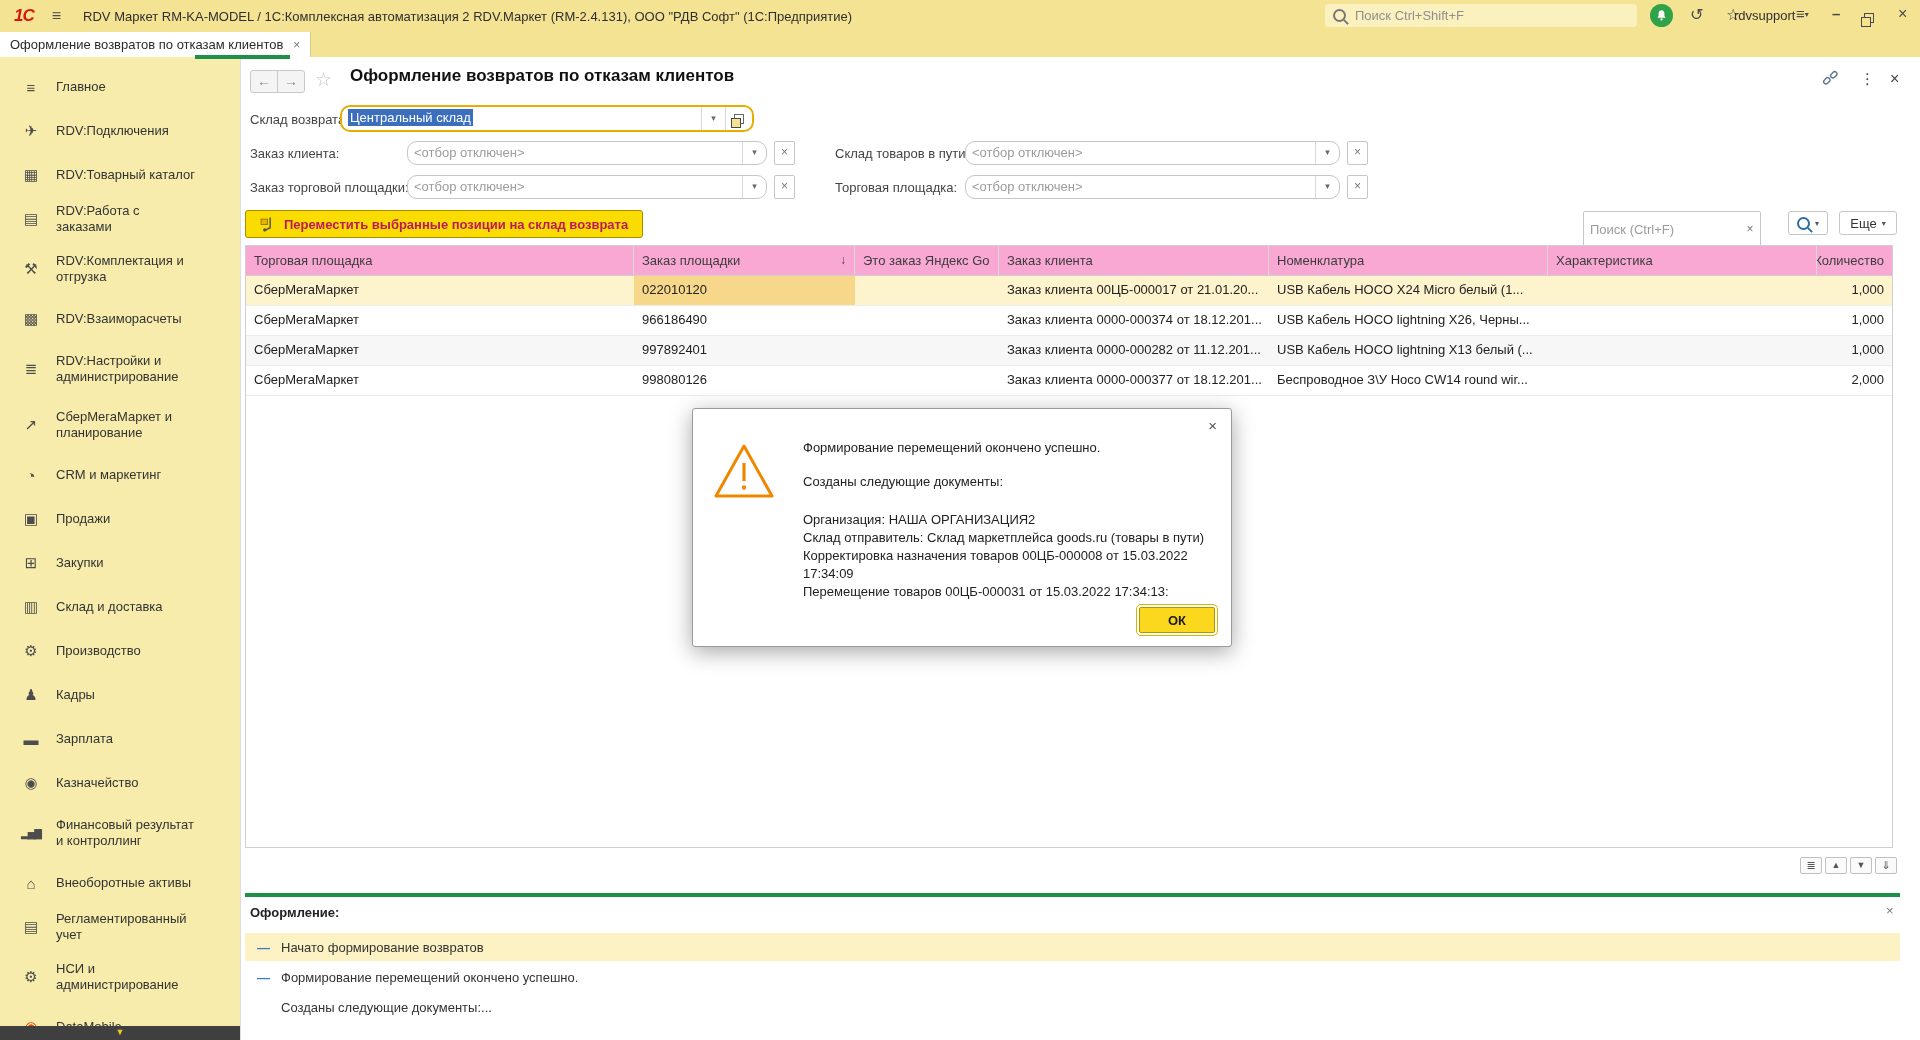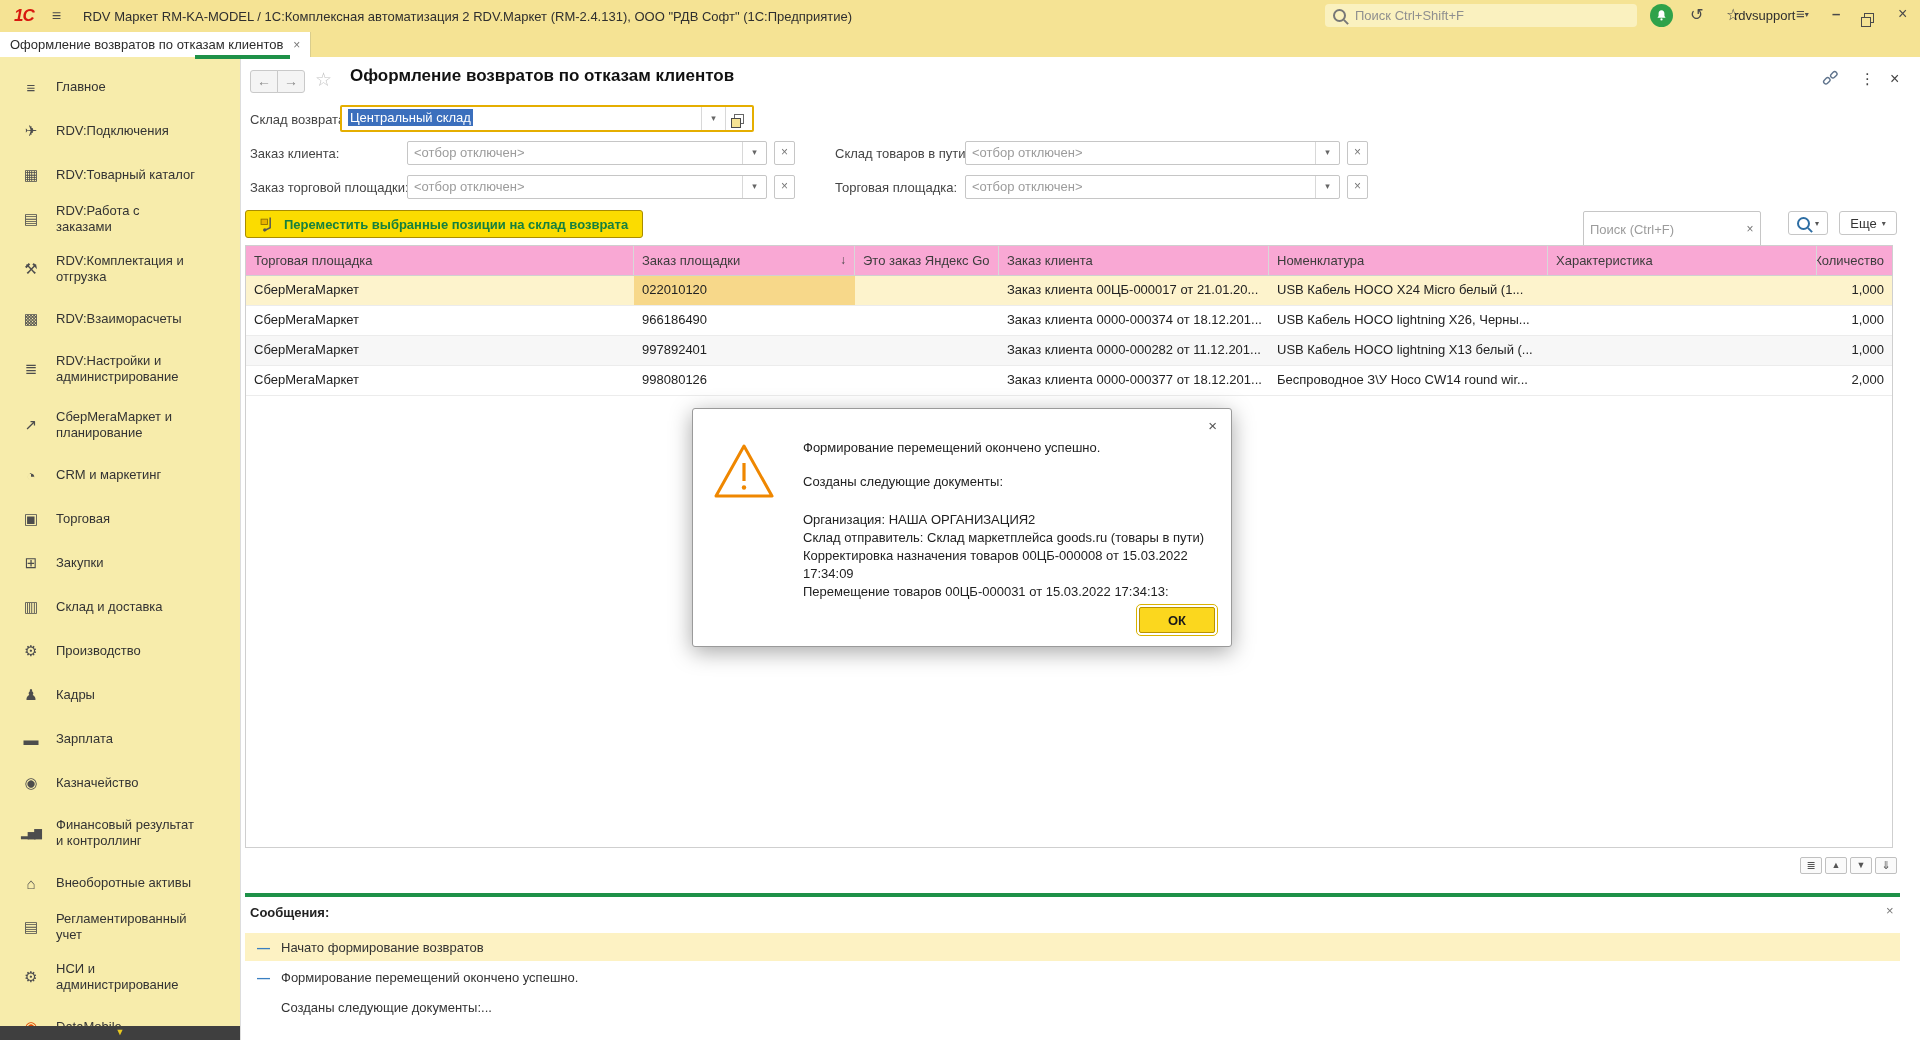--- a/index.html
+++ b/index.html
@@ -49,36 +49,36 @@
   
   .content{position:absolute;left:240px;top:57px;width:1680px;height:983px;background:#fff;
            border-left:1px solid #ddd;}
   .hist-btn{position:absolute;top:70px;width:28px;height:23px;background:#f4f4f4;border:1px solid #c9c9c9;
             color:#8a8a8a;text-align:center;line-height:21px;font-size:14px;box-sizing:border-box;cursor:pointer;}
   .pg-star{position:absolute;left:315px;top:68px;font-size:19px;color:#c2c2c2;cursor:pointer;}
   .pg-title{position:absolute;left:350px;top:66px;font-size:17px;font-weight:bold;color:#111;}
   .hdr-ic{position:absolute;top:70px;color:#5f738c;cursor:pointer;}
 
   .flabel{position:absolute;font-size:13px;color:#444;}
-  .filter-field{position:absolute;display:flex;height:24px;border:1px solid #c6c6c6;border-radius:2px;
+  .filter-field{position:absolute;display:flex;height:24px;border:1px solid #c6c6c6;border-radius:10px;
                 background:#fff;box-sizing:border-box;}
   .filter-field .fval{flex:1;font-size:13px;color:#9c9c9c;padding:3px 6px;overflow:hidden;white-space:nowrap;}
   .filter-field .fdd{width:23px;border-left:1px solid #d8d8d8;color:#666;text-align:center;line-height:21px;
                      font-size:9px;cursor:pointer;}
   .filter-field.focused{border:2px solid #e5ae00;height:27px;}
   .filter-field.focused .fval{color:#000;padding-top:3px;}
   .filter-field.focused .fdd{line-height:23px;}
   .sel-text{background:#3b6fbd;color:#fff;padding:1px 2px;}
   .xbtn{position:absolute;width:21px;height:24px;border:1px solid #c6c6c6;border-radius:2px;background:#fff;
         color:#777;text-align:center;line-height:21px;font-size:12px;box-sizing:border-box;cursor:pointer;}
   .fopen{width:26px;border-left:1px solid #d8d8d8;display:flex;align-items:center;justify-content:center;cursor:pointer;}
 
   .action-btn{position:absolute;left:245px;top:210px;height:28px;background:#fbdc00;border:1px solid #a98c00;
               border-radius:3px;display:flex;align-items:center;gap:9px;padding:0 14px;font-weight:bold;
-              font-size:13px;color:#15803d;cursor:pointer;box-sizing:border-box;}
+              font-size:13px;color:#be185d;cursor:pointer;box-sizing:border-box;}
 
   .tsearch{position:absolute;left:1583px;top:211px;width:178px;height:36px;border:1px solid #c6c6c6;
            border-radius:2px;display:flex;align-items:center;box-sizing:border-box;background:#fff;}
   .tsearch input{flex:1;border:none;outline:none;font-size:13px;color:#555;padding:0 6px;font-family:inherit;min-width:0;}
   .tsearch input::placeholder{color:#9c9c9c;}
   .tsearch .ts-x{width:20px;text-align:center;color:#777;font-size:12px;cursor:pointer;}
   .tool-btn{position:absolute;top:211px;height:24px;border:1px solid #c6c6c6;border-radius:3px;background:#fff;
             display:flex;align-items:center;justify-content:center;gap:5px;box-sizing:border-box;cursor:pointer;
             font-size:13px;color:#333;}
 
@@ -203,21 +203,21 @@
       <div class="sb-item h2">
           <span class="sb-ico">↗</span>
           <span class="sb-lbl">СберМегаМаркет и планирование</span>
         </div>
       <div class="sb-item h1">
           <span class="sb-ico">◔</span>
           <span class="sb-lbl">CRM и маркетинг</span>
         </div>
       <div class="sb-item h1">
           <span class="sb-ico">▣</span>
-          <span class="sb-lbl">Торговая</span>
+          <span class="sb-lbl">Продажи</span>
         </div>
       <div class="sb-item h1">
           <span class="sb-ico">⊞</span>
           <span class="sb-lbl">Закупки</span>
         </div>
       <div class="sb-item h1">
           <span class="sb-ico">▥</span>
           <span class="sb-lbl">Склад и доставка</span>
         </div>
       <div class="sb-item h1">
@@ -388,21 +388,21 @@
   </div>
 
   <div class="scrollbtns">
     <div class="sc-btn" style="font-size:11px;">≣</div>
     <div class="sc-btn">▲</div>
     <div class="sc-btn">▼</div>
     <div class="sc-btn" style="font-size:11px;">⇓</div>
   </div>
 
   <div class="green-bar"></div>
-  <div class="msg-title">Сообщения:</div>
+  <div class="msg-title">Оформление:</div>
   <div class="msg-x">×</div>
 
   <div class="msg-row hl" style="top:933px;">
     <span class="msg-dash">—</span>
     <span class="msg-text">Начато формирование возвратов</span>
   </div>
   <div class="msg-row" style="top:963px;">
     <span class="msg-dash">—</span>
     <span class="msg-text">Формирование перемещений окончено успешно.</span>
   </div>

